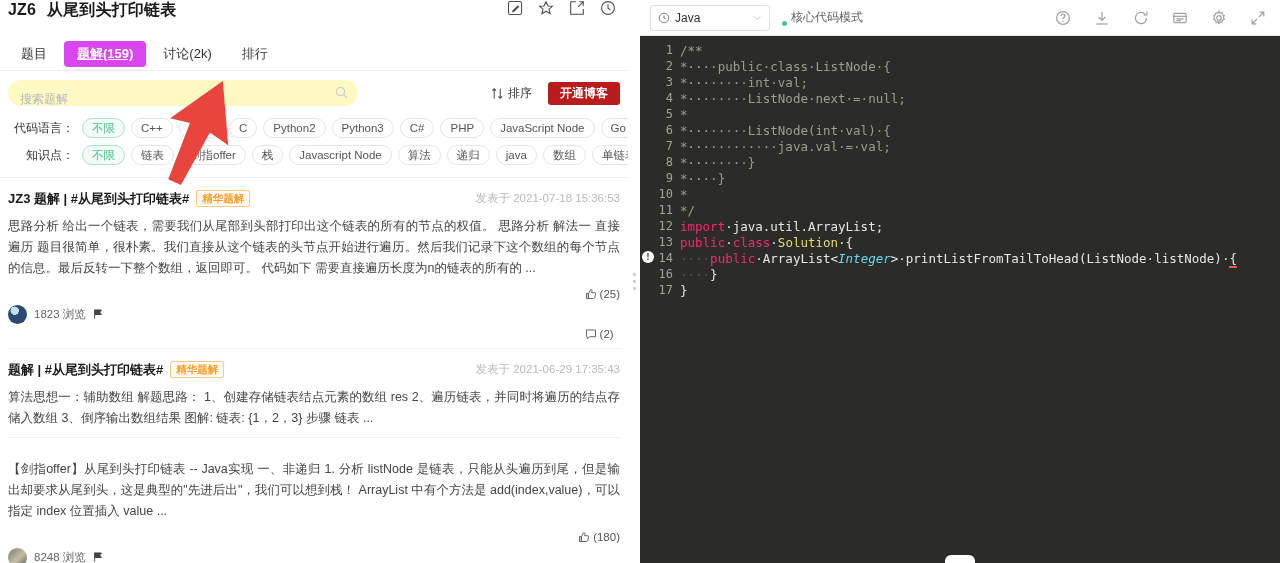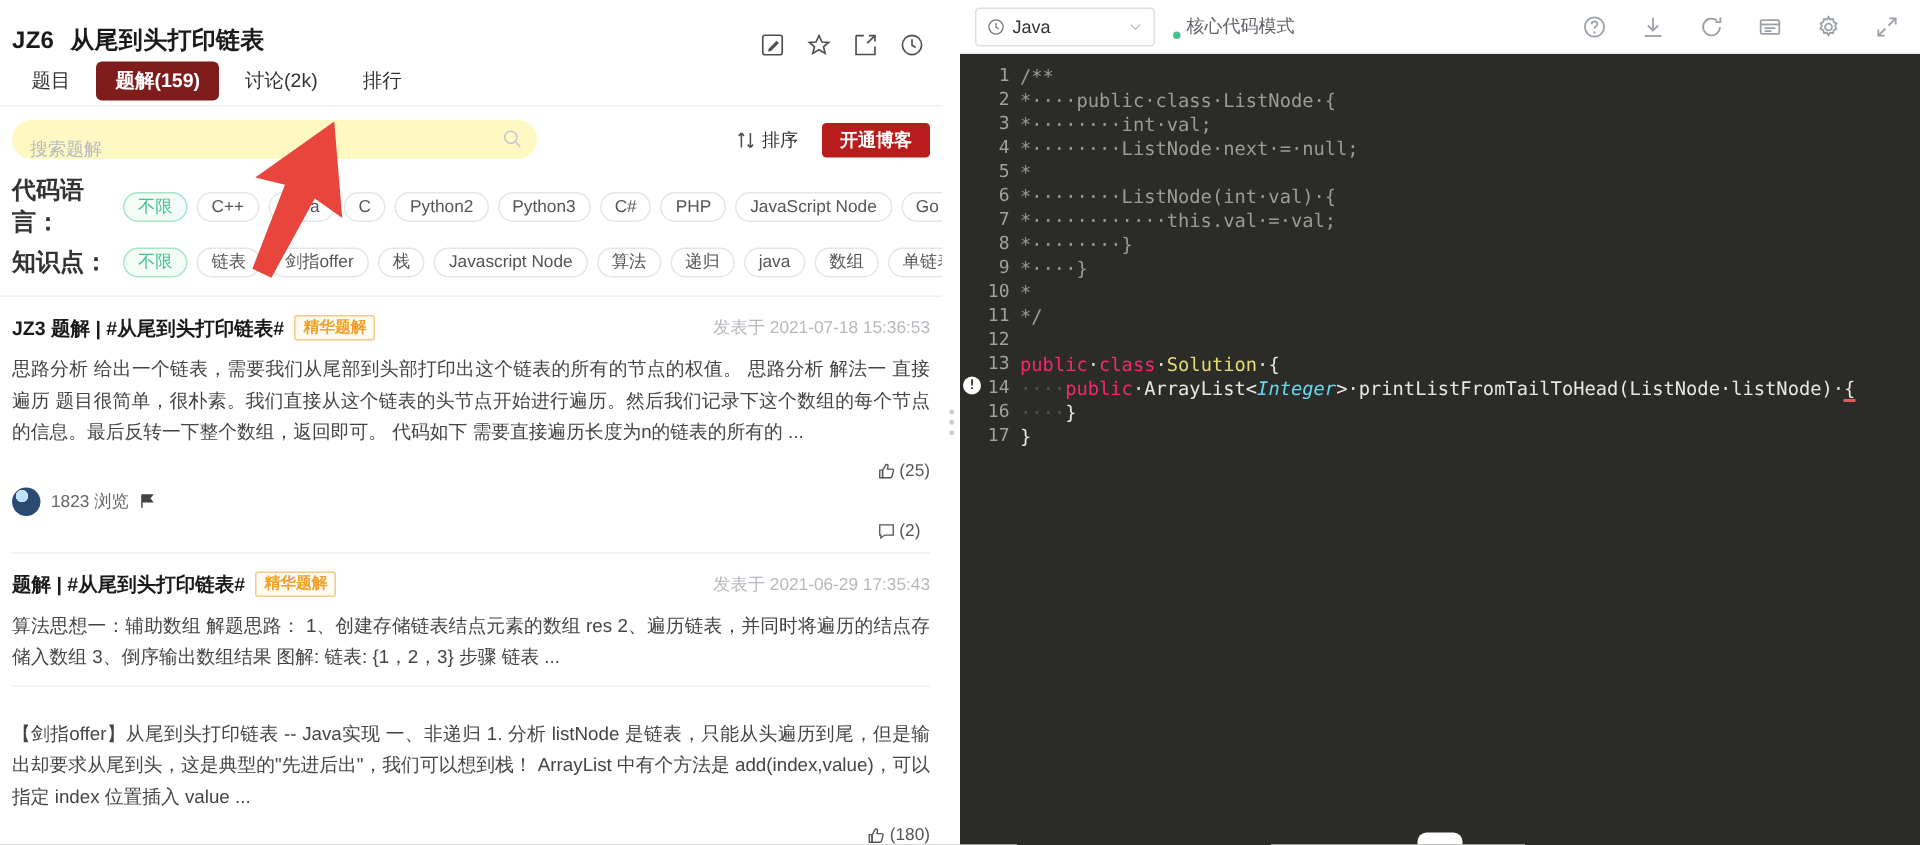--- a/index.html
+++ b/index.html
@@ -9,21 +9,21 @@
     background: #fff; overflow: hidden;
   }
   .app { display: flex; width: 1280px; height: 563px; }
 
   
   .left {
     width: 628px; height: 563px; background: #fff;
     position: relative; overflow: hidden;
   }
   .title-bar {
-    height: 38px; display: flex; align-items: flex-end;
+    height: 38px; display: flex; align-items: flex-start;
     padding: 0 12px 0 8px;
   }
   .title-text {
     font-size: 16px; font-weight: bold; color: #1a1a1a;
     letter-spacing: .2px;
   }
   .title-actions { margin-left: auto; display: flex; gap: 15px; align-items: center; }
   .ic { width: 16px; height: 16px; display: inline-block; color: #4d4d4d; }
   .ic svg { display: block; width: 16px; height: 16px; }
 
@@ -31,21 +31,21 @@
   .tabs {
     display: flex; align-items: center; height: 33px;
     padding-left: 8px; gap: 4px;
     border-bottom: 1px solid #f0f0f0;
   }
   .tab {
     font-size: 13px; color: #333; padding: 5px 13px;
     border-radius: 4px; line-height: 16px; cursor: pointer;
     white-space: nowrap;
   }
-  .tab.active { background: #7f1d1d; color: #fff; font-weight: bold; }
+  .tab.active { background: #d946ef; color: #fff; font-weight: bold; text-decoration: underline; }
 
   
   .search-row {
     display: flex; align-items: center; height: 36px;
     padding: 0 8px; margin-top: 4px;
   }
   .search-box {
     position: relative; width: 350px; height: 26px;
     background: #fef9c3; border-radius: 13px;
     display: flex; align-items: flex-end; padding: 0 12px;
@@ -73,22 +73,22 @@
     font-weight: bold; line-height: 13px;
   }
 
   
   .filters { padding: 6px 8px 4px 8px; }
   .filter-row {
     display: flex; align-items: center; min-height: 22px;
     margin-bottom: 5px; gap: 6px; flex-wrap: nowrap;
   }
   .filter-label {
-    font-size: 16px; color: #333; font-weight: bold;
-    width: 68px; flex: none;
+    font-size: 12px; color: #333; font-weight: normal;
+    width: 68px; text-align: right; flex: none;
     padding-right: 2px;
   }
   .chip {
     font-size: 11.5px; color: #555; border: 1px solid #e3e5e8;
     border-radius: 10px; padding: 2px 9px; line-height: 14px;
     background: #fff; white-space: nowrap; cursor: pointer;
   }
   .chip.sel { color: #46c28f; border-color: #a9e3ca; background: #f3fbf7; }
   .rule { height: 1px; background: #f0f0f0; margin: 2px 0 0 0; }
 
@@ -469,40 +469,41 @@
           <div class="ln-row">
             <div class="gutter">5</div>
             <div class="code-text"><span class="cmt">*</span></div>
           </div>
           <div class="ln-row">
             <div class="gutter">6</div>
             <div class="code-text"><span class="cmt">*········ListNode(int·val)·{</span></div>
           </div>
           <div class="ln-row">
             <div class="gutter">7</div>
-            <div class="code-text"><span class="cmt">*············this.val·=·val;</span></div>
+            <div class="code-text"><span class="cmt">*············java.val·=·val;</span></div>
           </div>
           <div class="ln-row">
             <div class="gutter">8</div>
             <div class="code-text"><span class="cmt">*········}</span></div>
           </div>
           <div class="ln-row">
             <div class="gutter">9</div>
             <div class="code-text"><span class="cmt">*····}</span></div>
           </div>
           <div class="ln-row">
             <div class="gutter">10</div>
             <div class="code-text"><span class="cmt">*</span></div>
           </div>
           <div class="ln-row">
             <div class="gutter">11</div>
             <div class="code-text"><span class="cmt">*/</span></div>
           </div>
           <div class="ln-row">
             <div class="gutter">12</div>
+            <div class="code-text"><span class="kw">import</span><span class="pln">·java.util.ArrayList;</span></div>
           </div>
           <div class="ln-row">
             <div class="gutter">13</div>
             <div class="code-text"><span class="kw">public</span><span class="pln">·</span><span class="kw">class</span><span class="pln">·</span><span class="cls">Solution</span><span class="pln">·{</span></div>
           </div>
           <div class="ln-row">
             <div class="gutter">14<span class="warn-ic">!</span></div>
             <div class="code-text"><span class="dots">····</span><span class="kw">public</span><span class="pln">·ArrayList&lt;</span><span class="typ">Integer</span><span class="pln">&gt;·printListFromTailToHead(ListNode·listNode)·</span><span class="pln err-mark">{</span></div>
           </div>
           <div class="ln-row">

